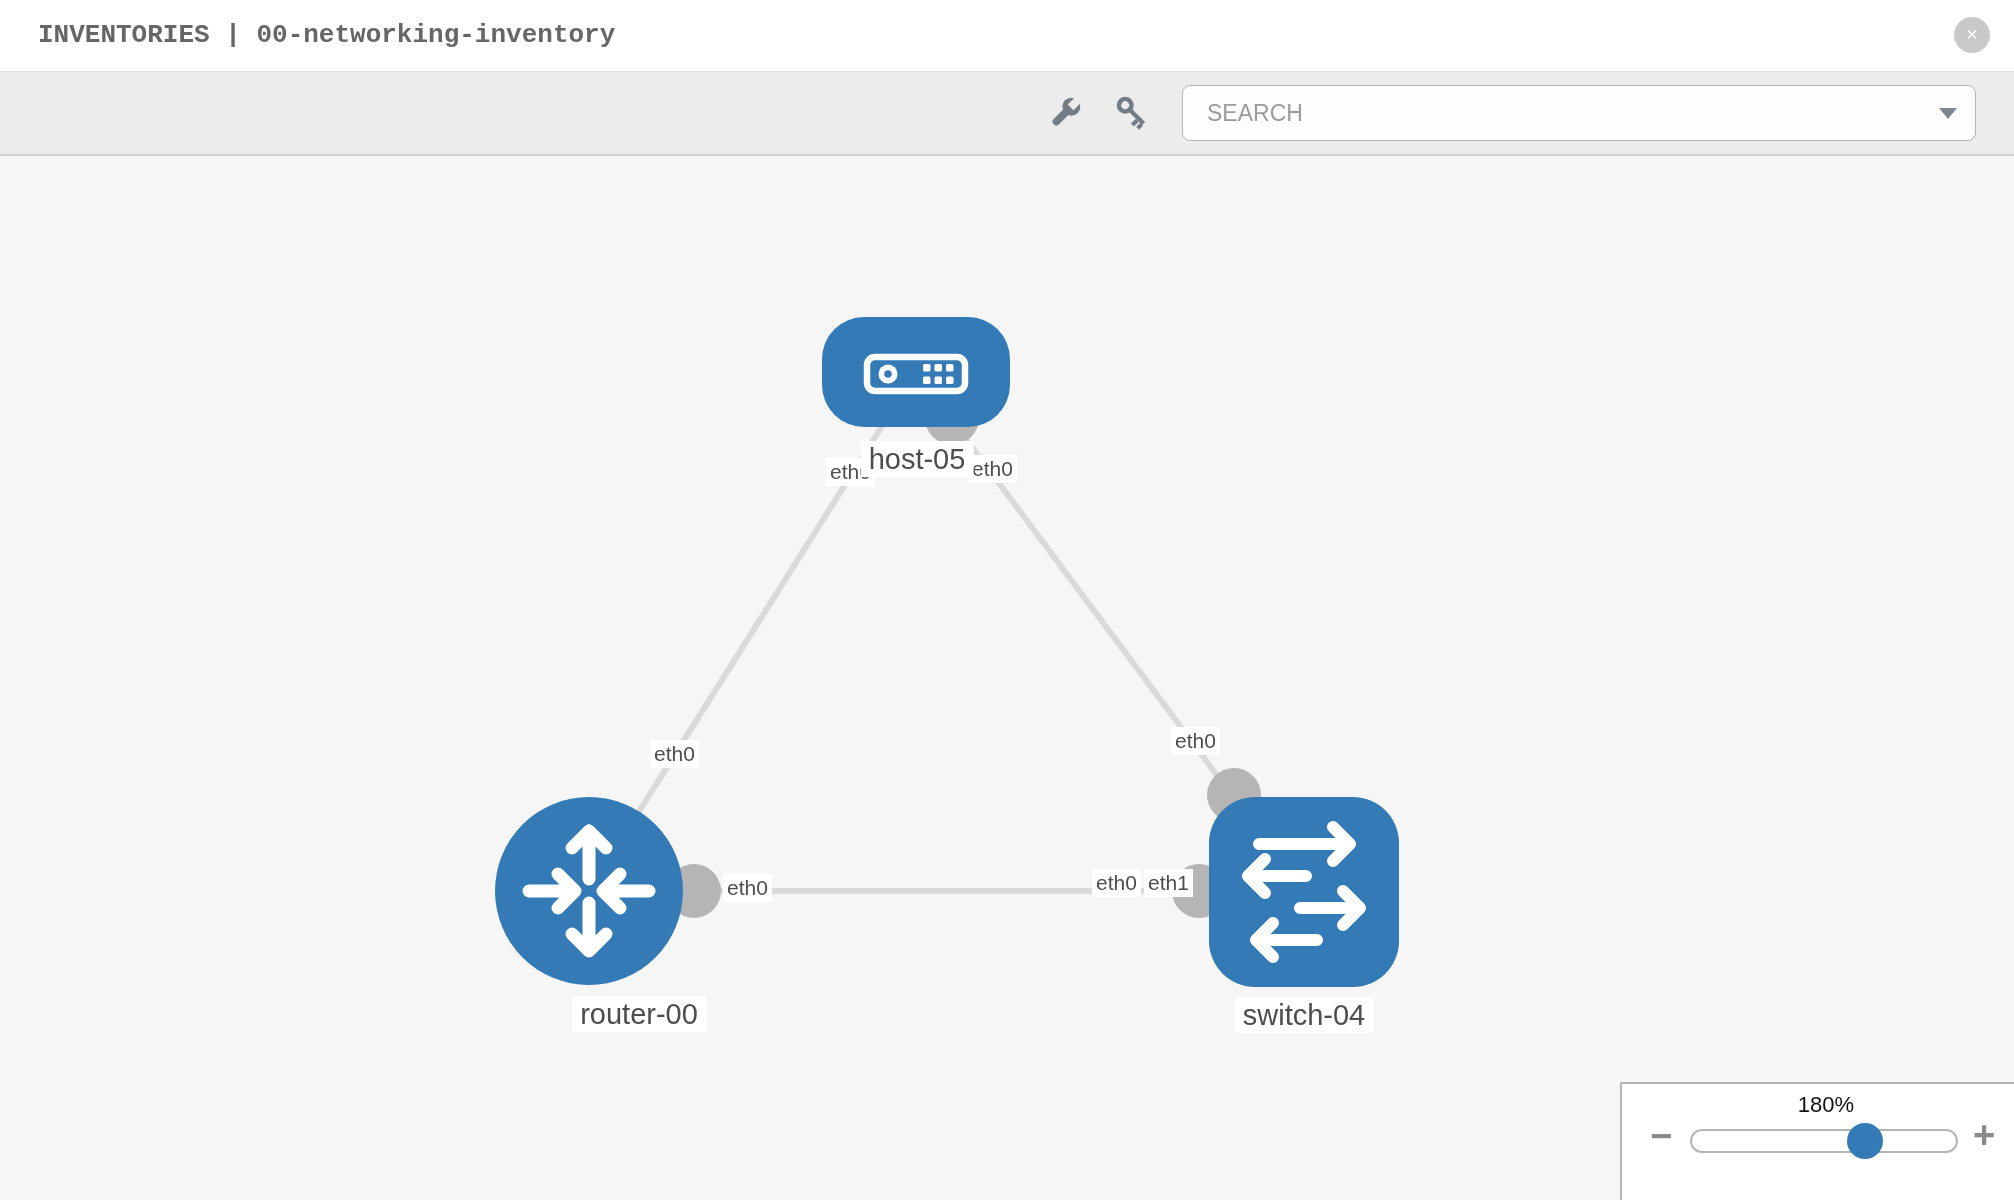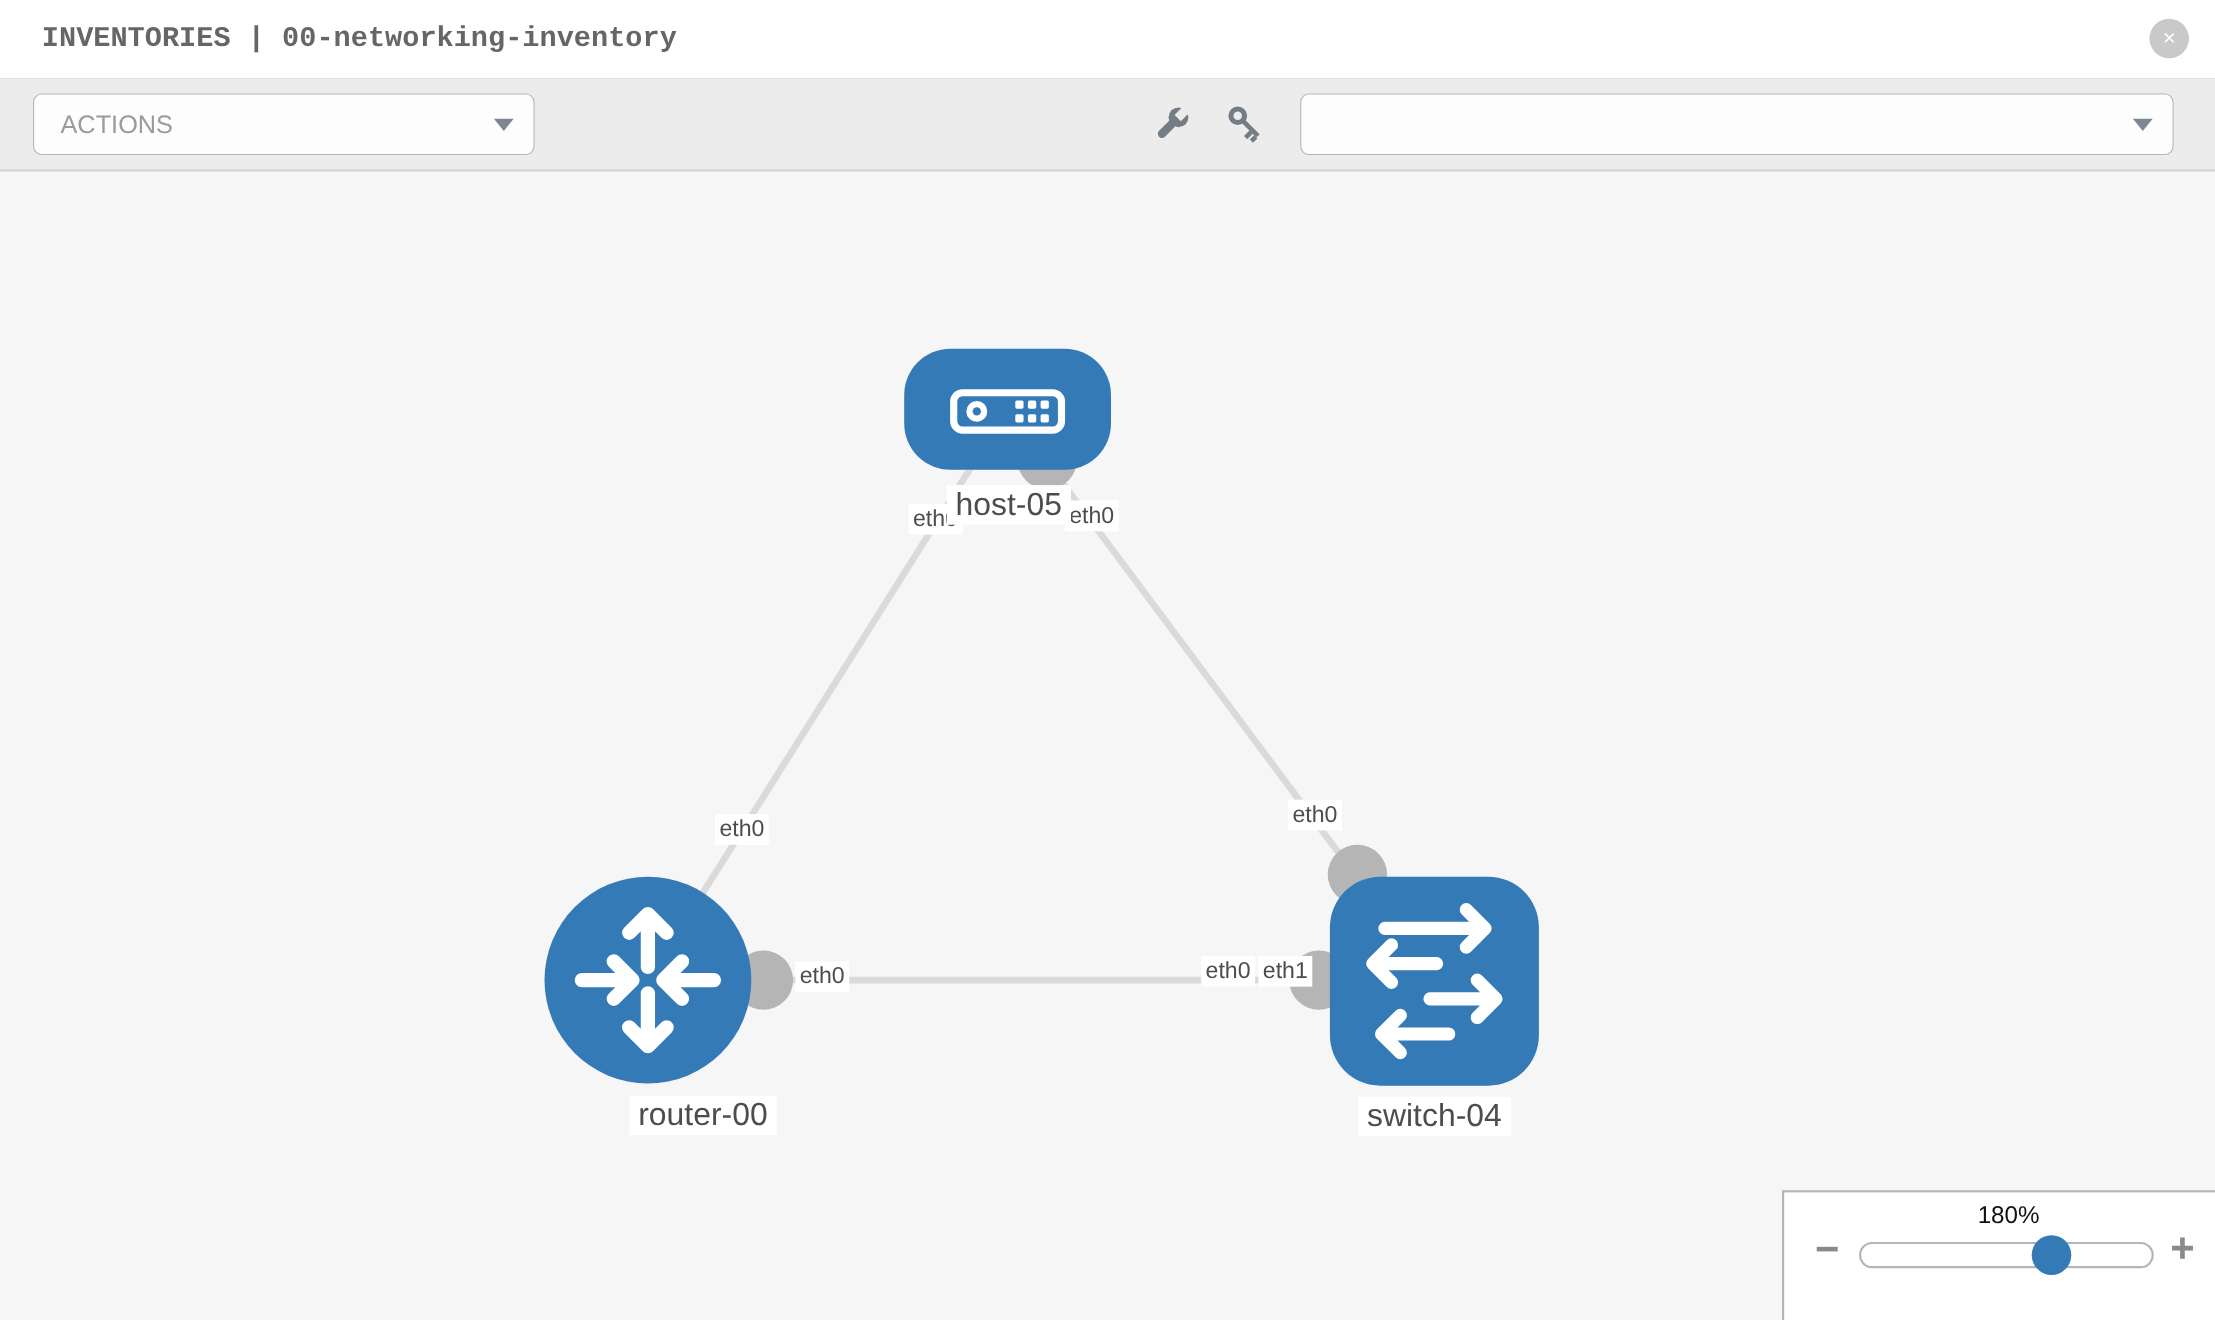--- a/index.html
+++ b/index.html
@@ -49,43 +49,40 @@
 
 <div class="header">
   <div class="title">INVENTORIES | 00-networking-inventory</div>
   <div class="close-btn">
     <span>✕</span>
   </div>
 </div>
 
 <div class="toolbar">
 
-  <div class="select" id="actions">
-    <span class="lbl">ACTIONS</span>
-    <span class="caret"></span>
-  </div>
 
   <svg class="tb-icon" id="wrench" width="42" height="42" viewBox="-21 -21 42 42">
     <g transform="rotate(45)" fill="#747c86">
       <circle cx="0" cy="-9" r="9"></circle>
       <rect x="-4" y="-21" width="8" height="13" fill="#ececec"></rect>
       <rect x="-3.8" y="-4" width="7.6" height="20" rx="3.8"></rect>
     </g>
   </svg>
 
   <svg class="tb-icon" id="keyicon" width="42" height="42" viewBox="-21 -21 42 42">
     <g transform="rotate(-45) translate(0,-4)" fill="#747c86">
       <circle cx="0" cy="-7" r="6.2" fill="none" stroke="#747c86" stroke-width="4.6"></circle>
       <rect x="-2.1" y="-1" width="4.2" height="20"></rect>
       <rect x="-9" y="10" width="7" height="4.2"></rect>
       <rect x="-7.5" y="16" width="5.5" height="4.2"></rect>
     </g>
   </svg>
 
   <div class="select" id="searchbox">
+    <input type="text" placeholder="SEARCH" style="">
     <span class="caret"></span>
   </div>
 </div>
 
 <div class="canvas">
 
   <svg class="net" width="2014" height="1044" viewBox="0 0 2014 1044">
 
     <line x1="916" y1="216" x2="589" y2="735" stroke="#dadada" stroke-width="6"></line>
     <line x1="916" y1="216" x2="1304" y2="736" stroke="#dadada" stroke-width="6"></line>

